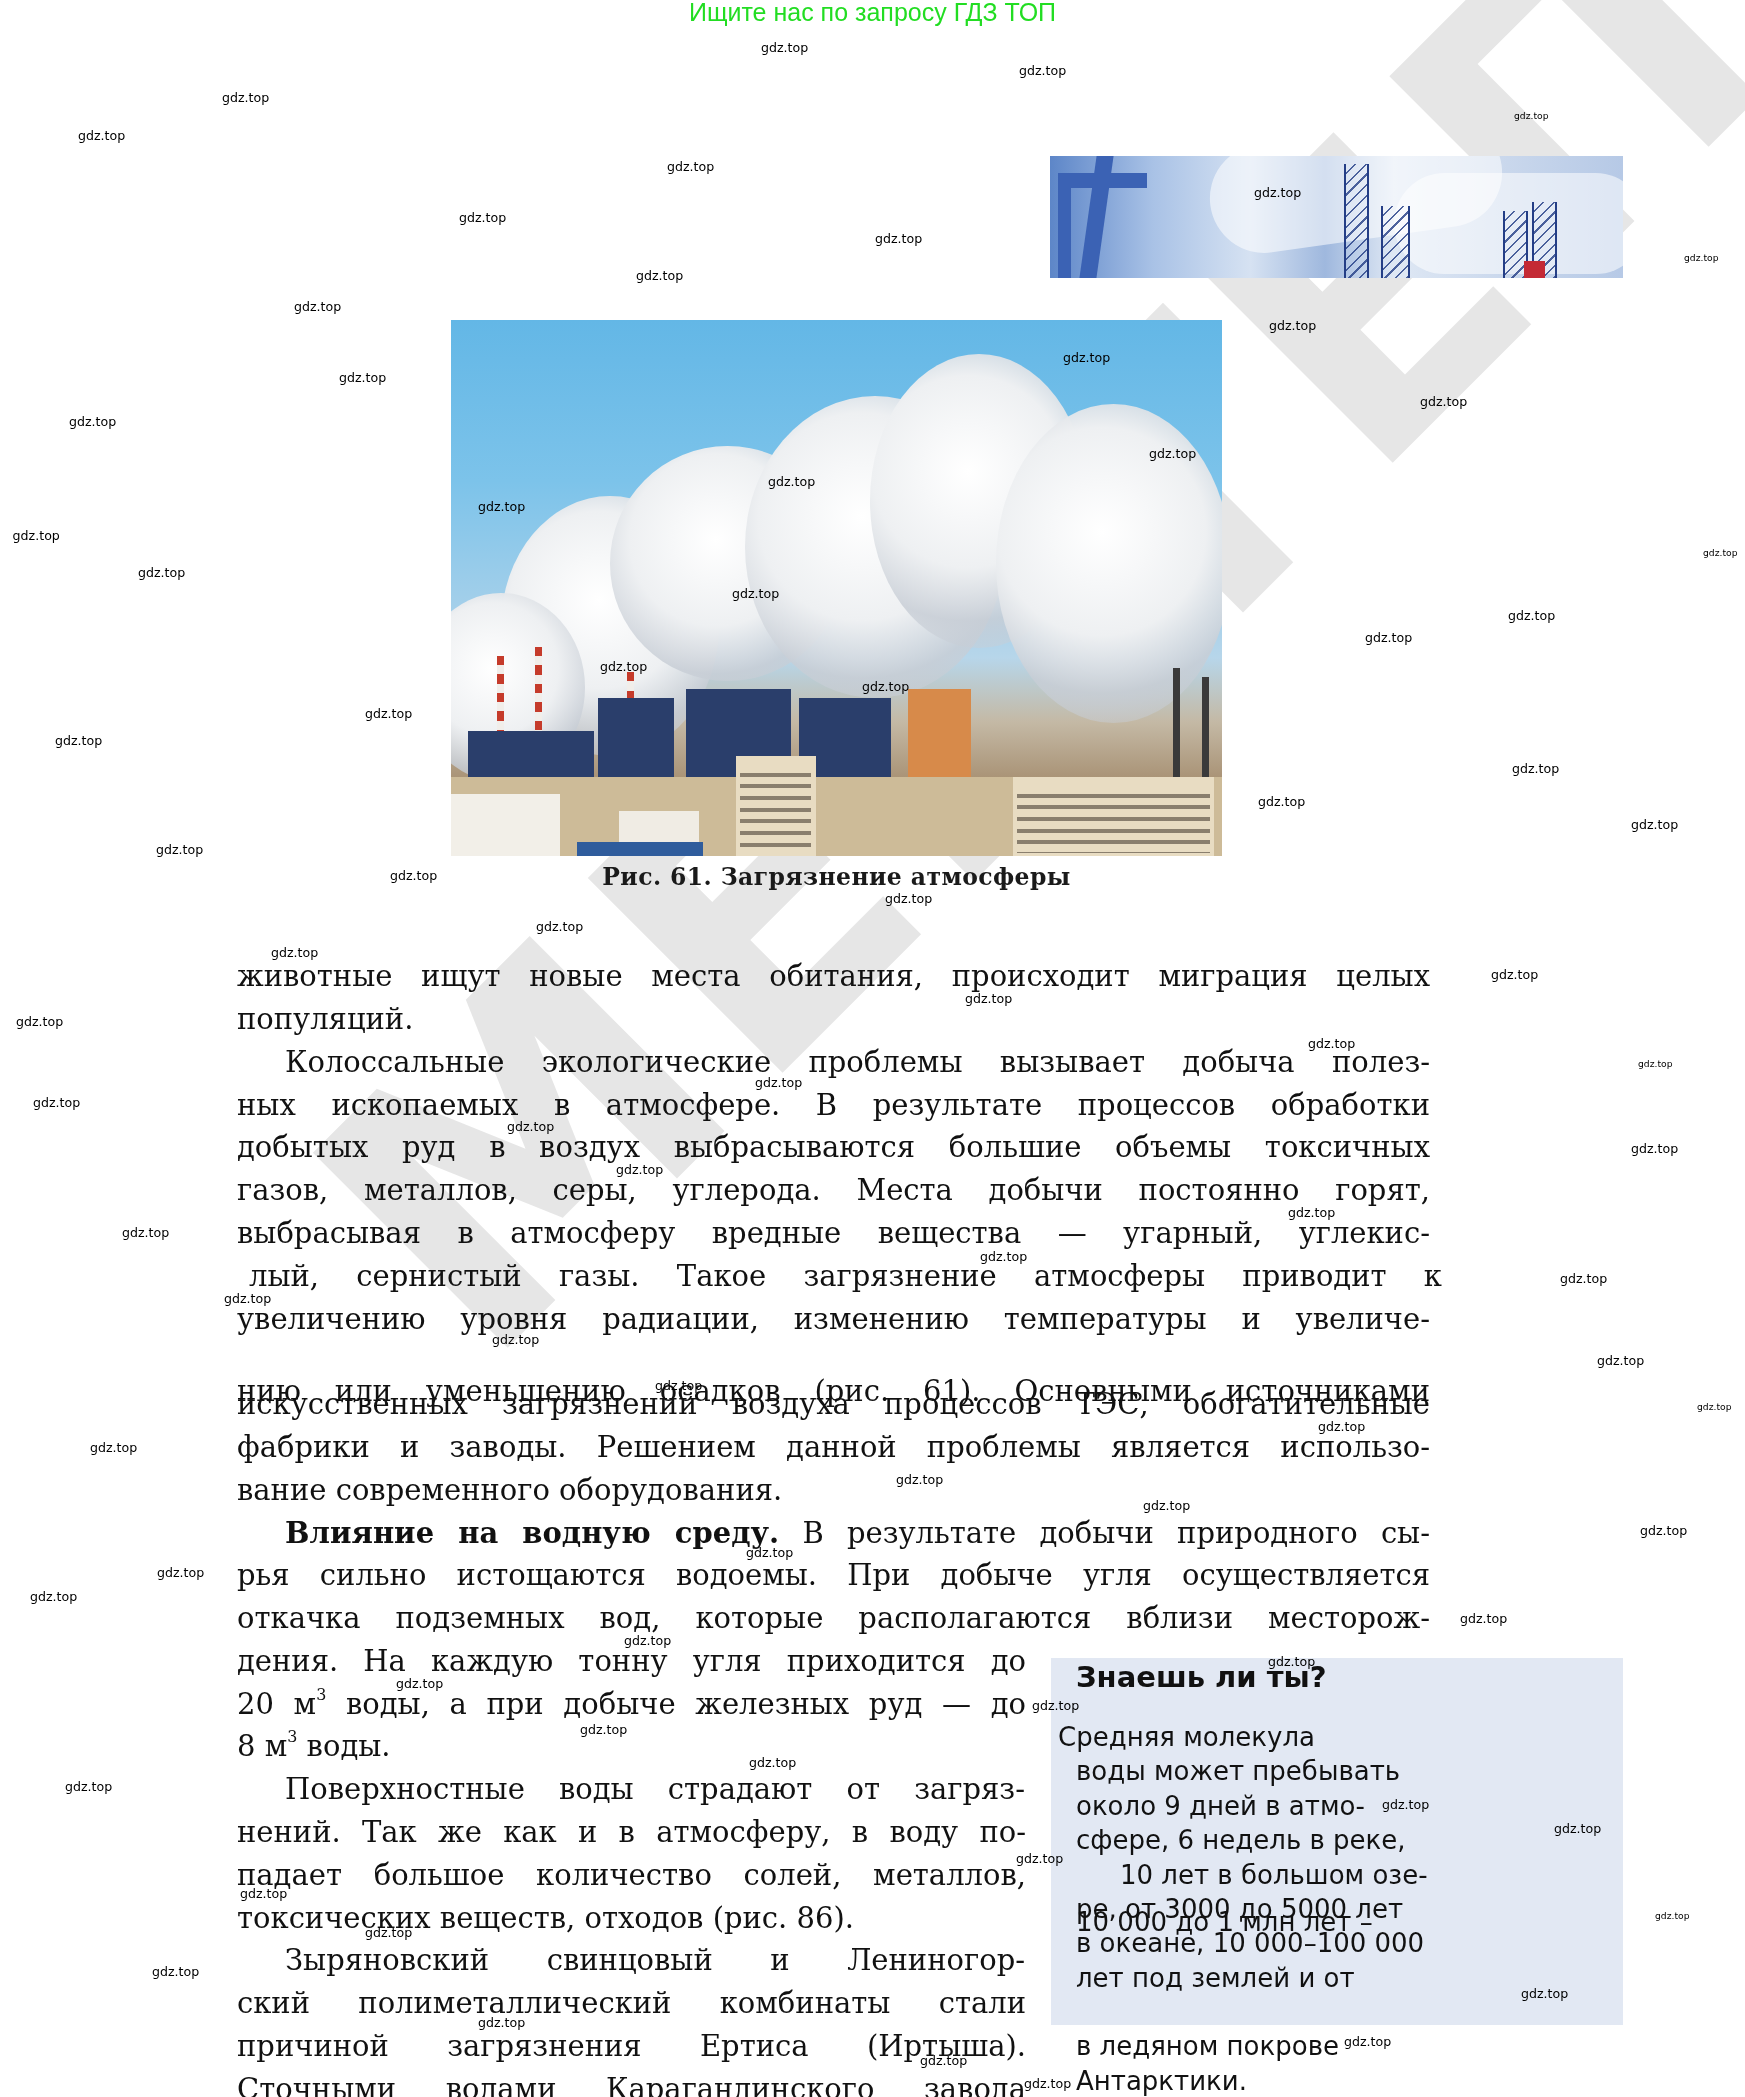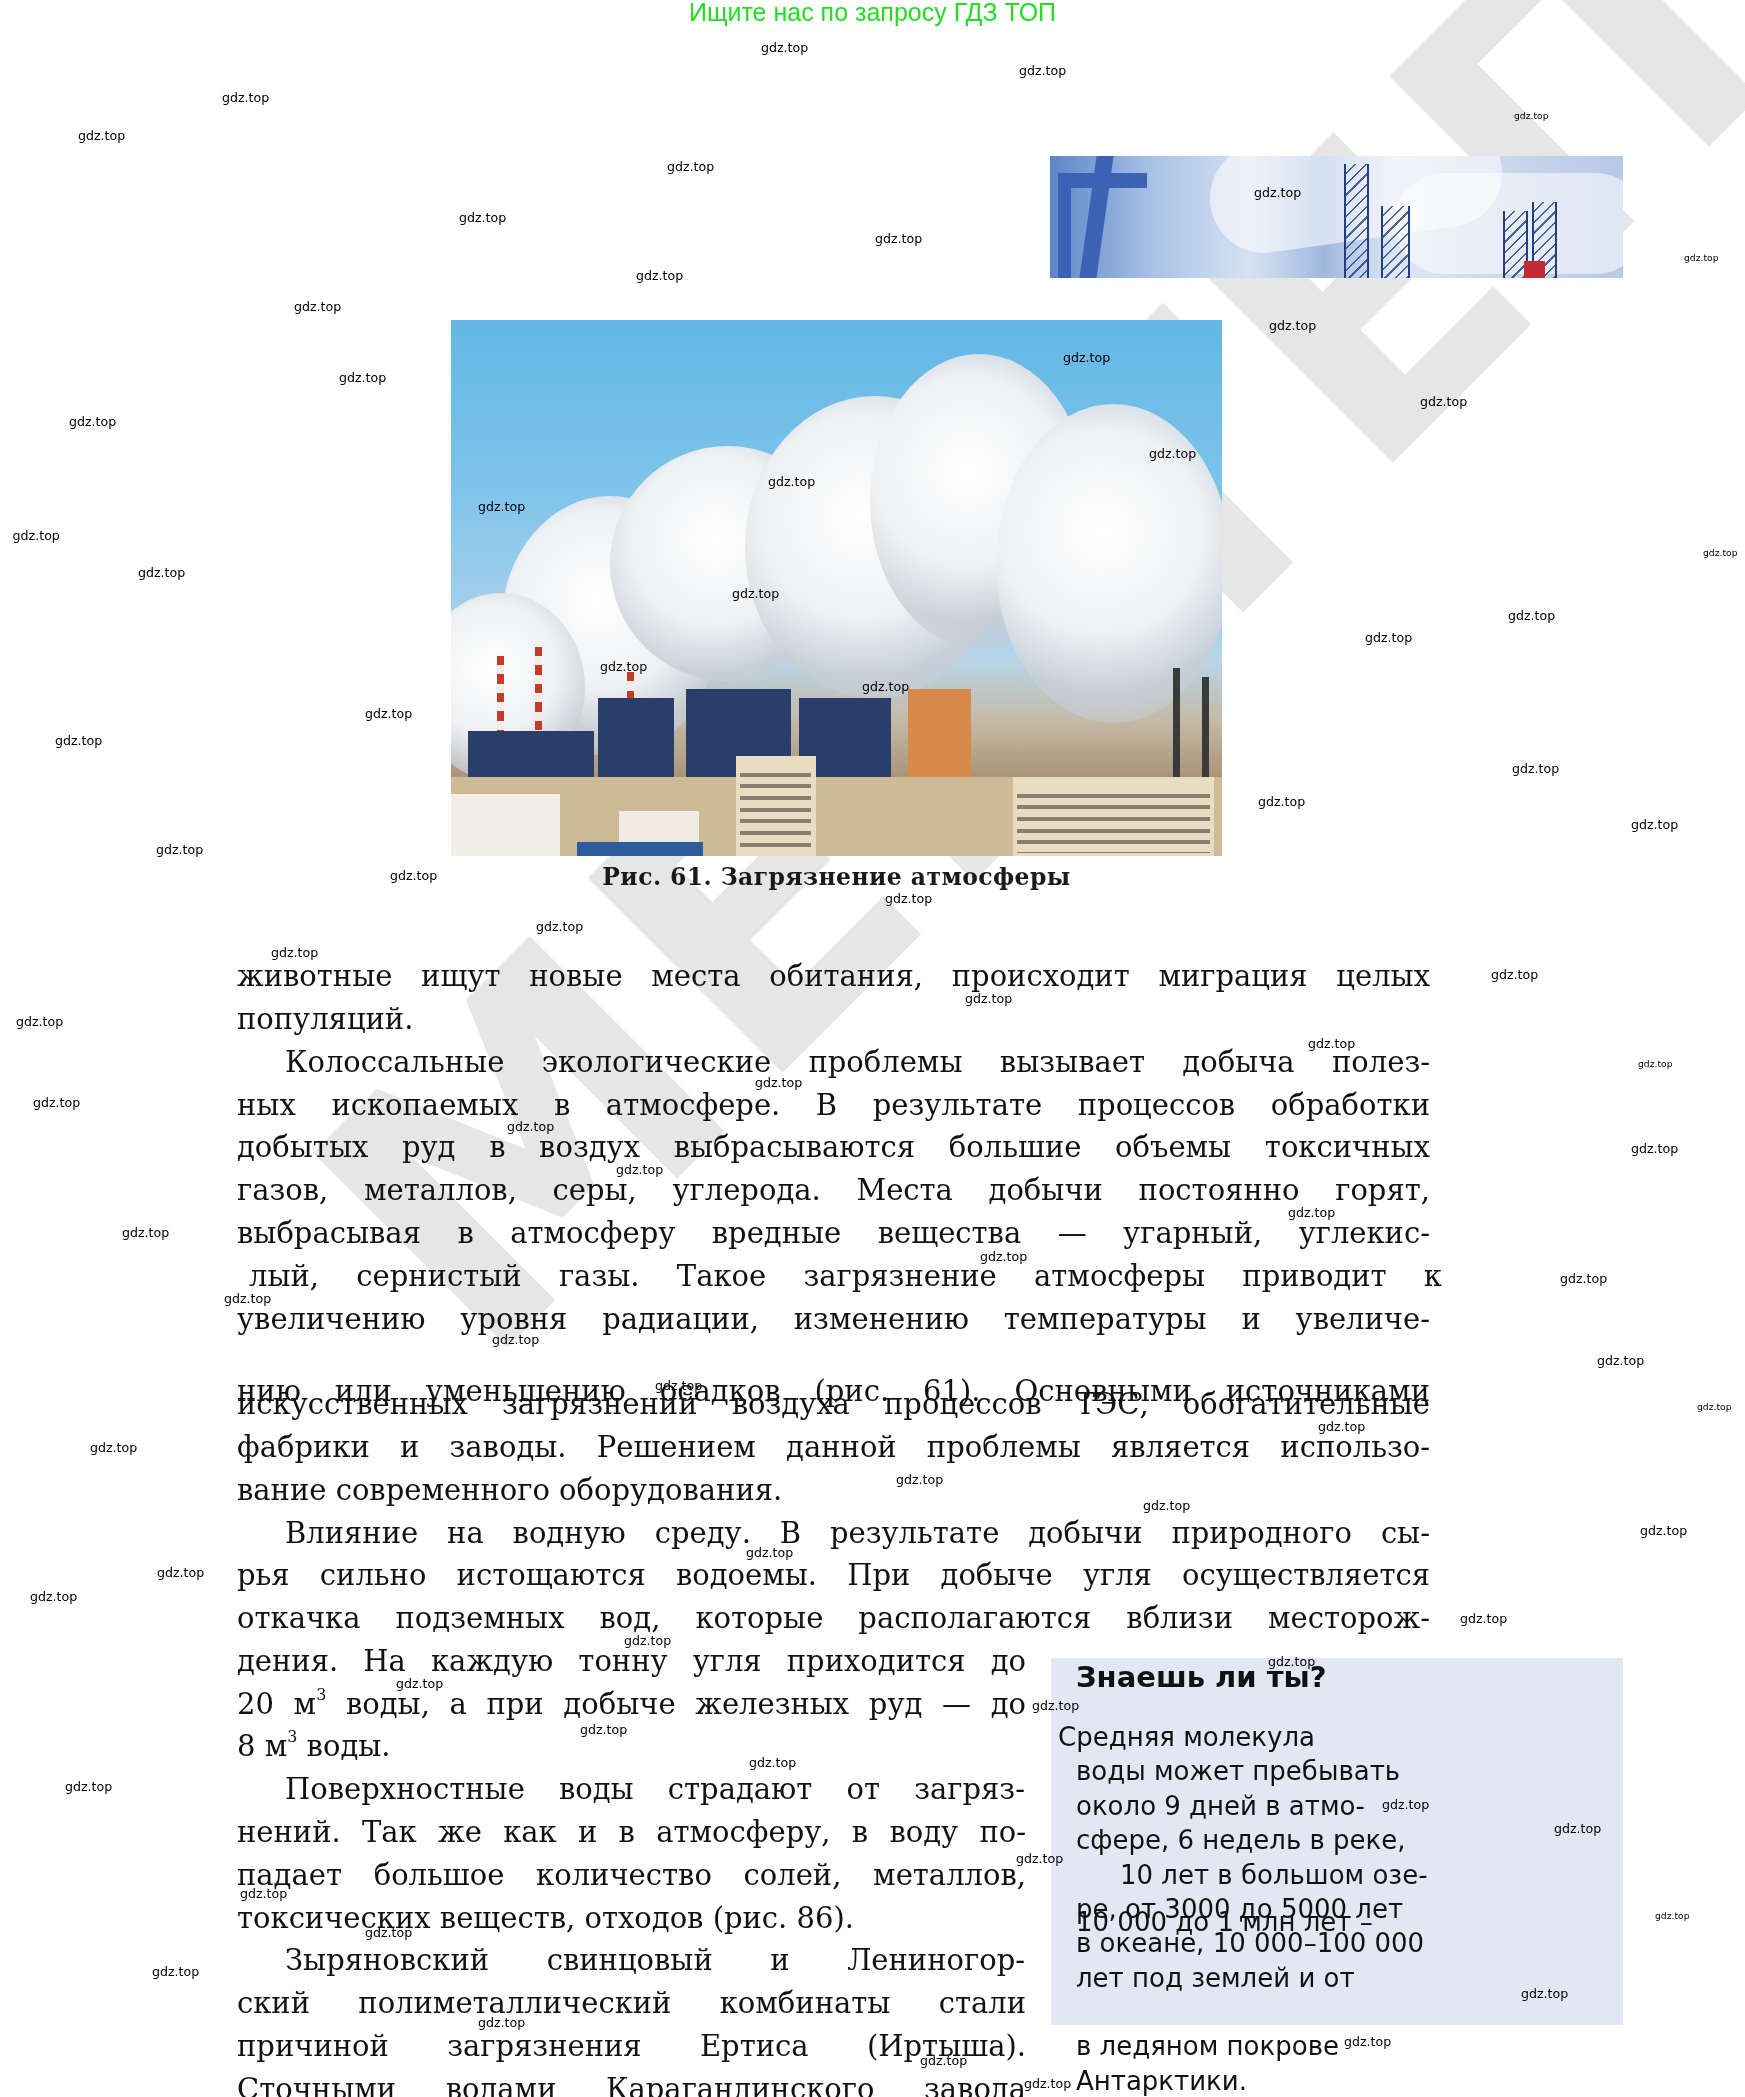--- a/index.html
+++ b/index.html
@@ -18,21 +18,21 @@
   .photo .stack{position:absolute;width:6.7px;background:repeating-linear-gradient(180deg,#c53b2b 0 9.2px,#f1eeea 9.2px 18.5px);}
   .photo .plant{position:absolute;background:#2a3e6b;}
   .photo .bldg{position:absolute;background:#e8dcc2;}
   .photo .bldg2{position:absolute;background:#cdbb98;}
   .photo .win{position:absolute;background:repeating-linear-gradient(180deg,transparent 0 7.6px,rgba(60,50,40,0.55) 7.6px 11.7px);}
   .caption{left:451px;width:771px;top:863px;text-align:center;font-family:"DejaVu Serif",serif;font-weight:bold;font-size:23.5px;color:#1a1a1a;letter-spacing:0.4px;}
   .line{position:absolute;font-family:"DejaVu Serif",serif;font-size:29px;color:#111;white-space:nowrap;line-height:38px;height:38px;text-align:justify;text-align-last:justify;}
   .line.last{text-align-last:left;}
   .line.wide{left:237px;width:1193px;}
   .line.narrow{left:237px;width:789px;}
-  .line b{font-weight:normal;}
+  .line b{font-weight:bold;}
   sup{font-size:0.55em;vertical-align:0.9em;line-height:0;}
   .sidebox{left:1051px;top:1658px;width:572px;height:367px;background:#e2e8f3;}
   .sidebox-title{left:1076px;top:1660px;font-family:"DejaVu Sans",sans-serif;font-weight:bold;font-size:29px;color:#111;}
   .side-line{position:absolute;left:1076px;font-family:"DejaVu Sans",sans-serif;font-size:26px;color:#111;white-space:nowrap;line-height:34px;}
   .watermark{left:235px;top:1124px;font-family:"DejaVu Sans",sans-serif;font-weight:bold;font-size:378px;color:#d2d2d2;opacity:0.55;
     transform:rotate(-45deg);transform-origin:left top;white-space:nowrap;letter-spacing:12.6px;z-index:0;pointer-events:none;}
   .gdz{position:absolute;font-family:"DejaVu Sans",sans-serif;font-size:12.6px;color:#000;white-space:nowrap;z-index:5;}
   .gdz.small{font-size:9.2px;}
   .content{position:relative;z-index:2;}
 </style>

